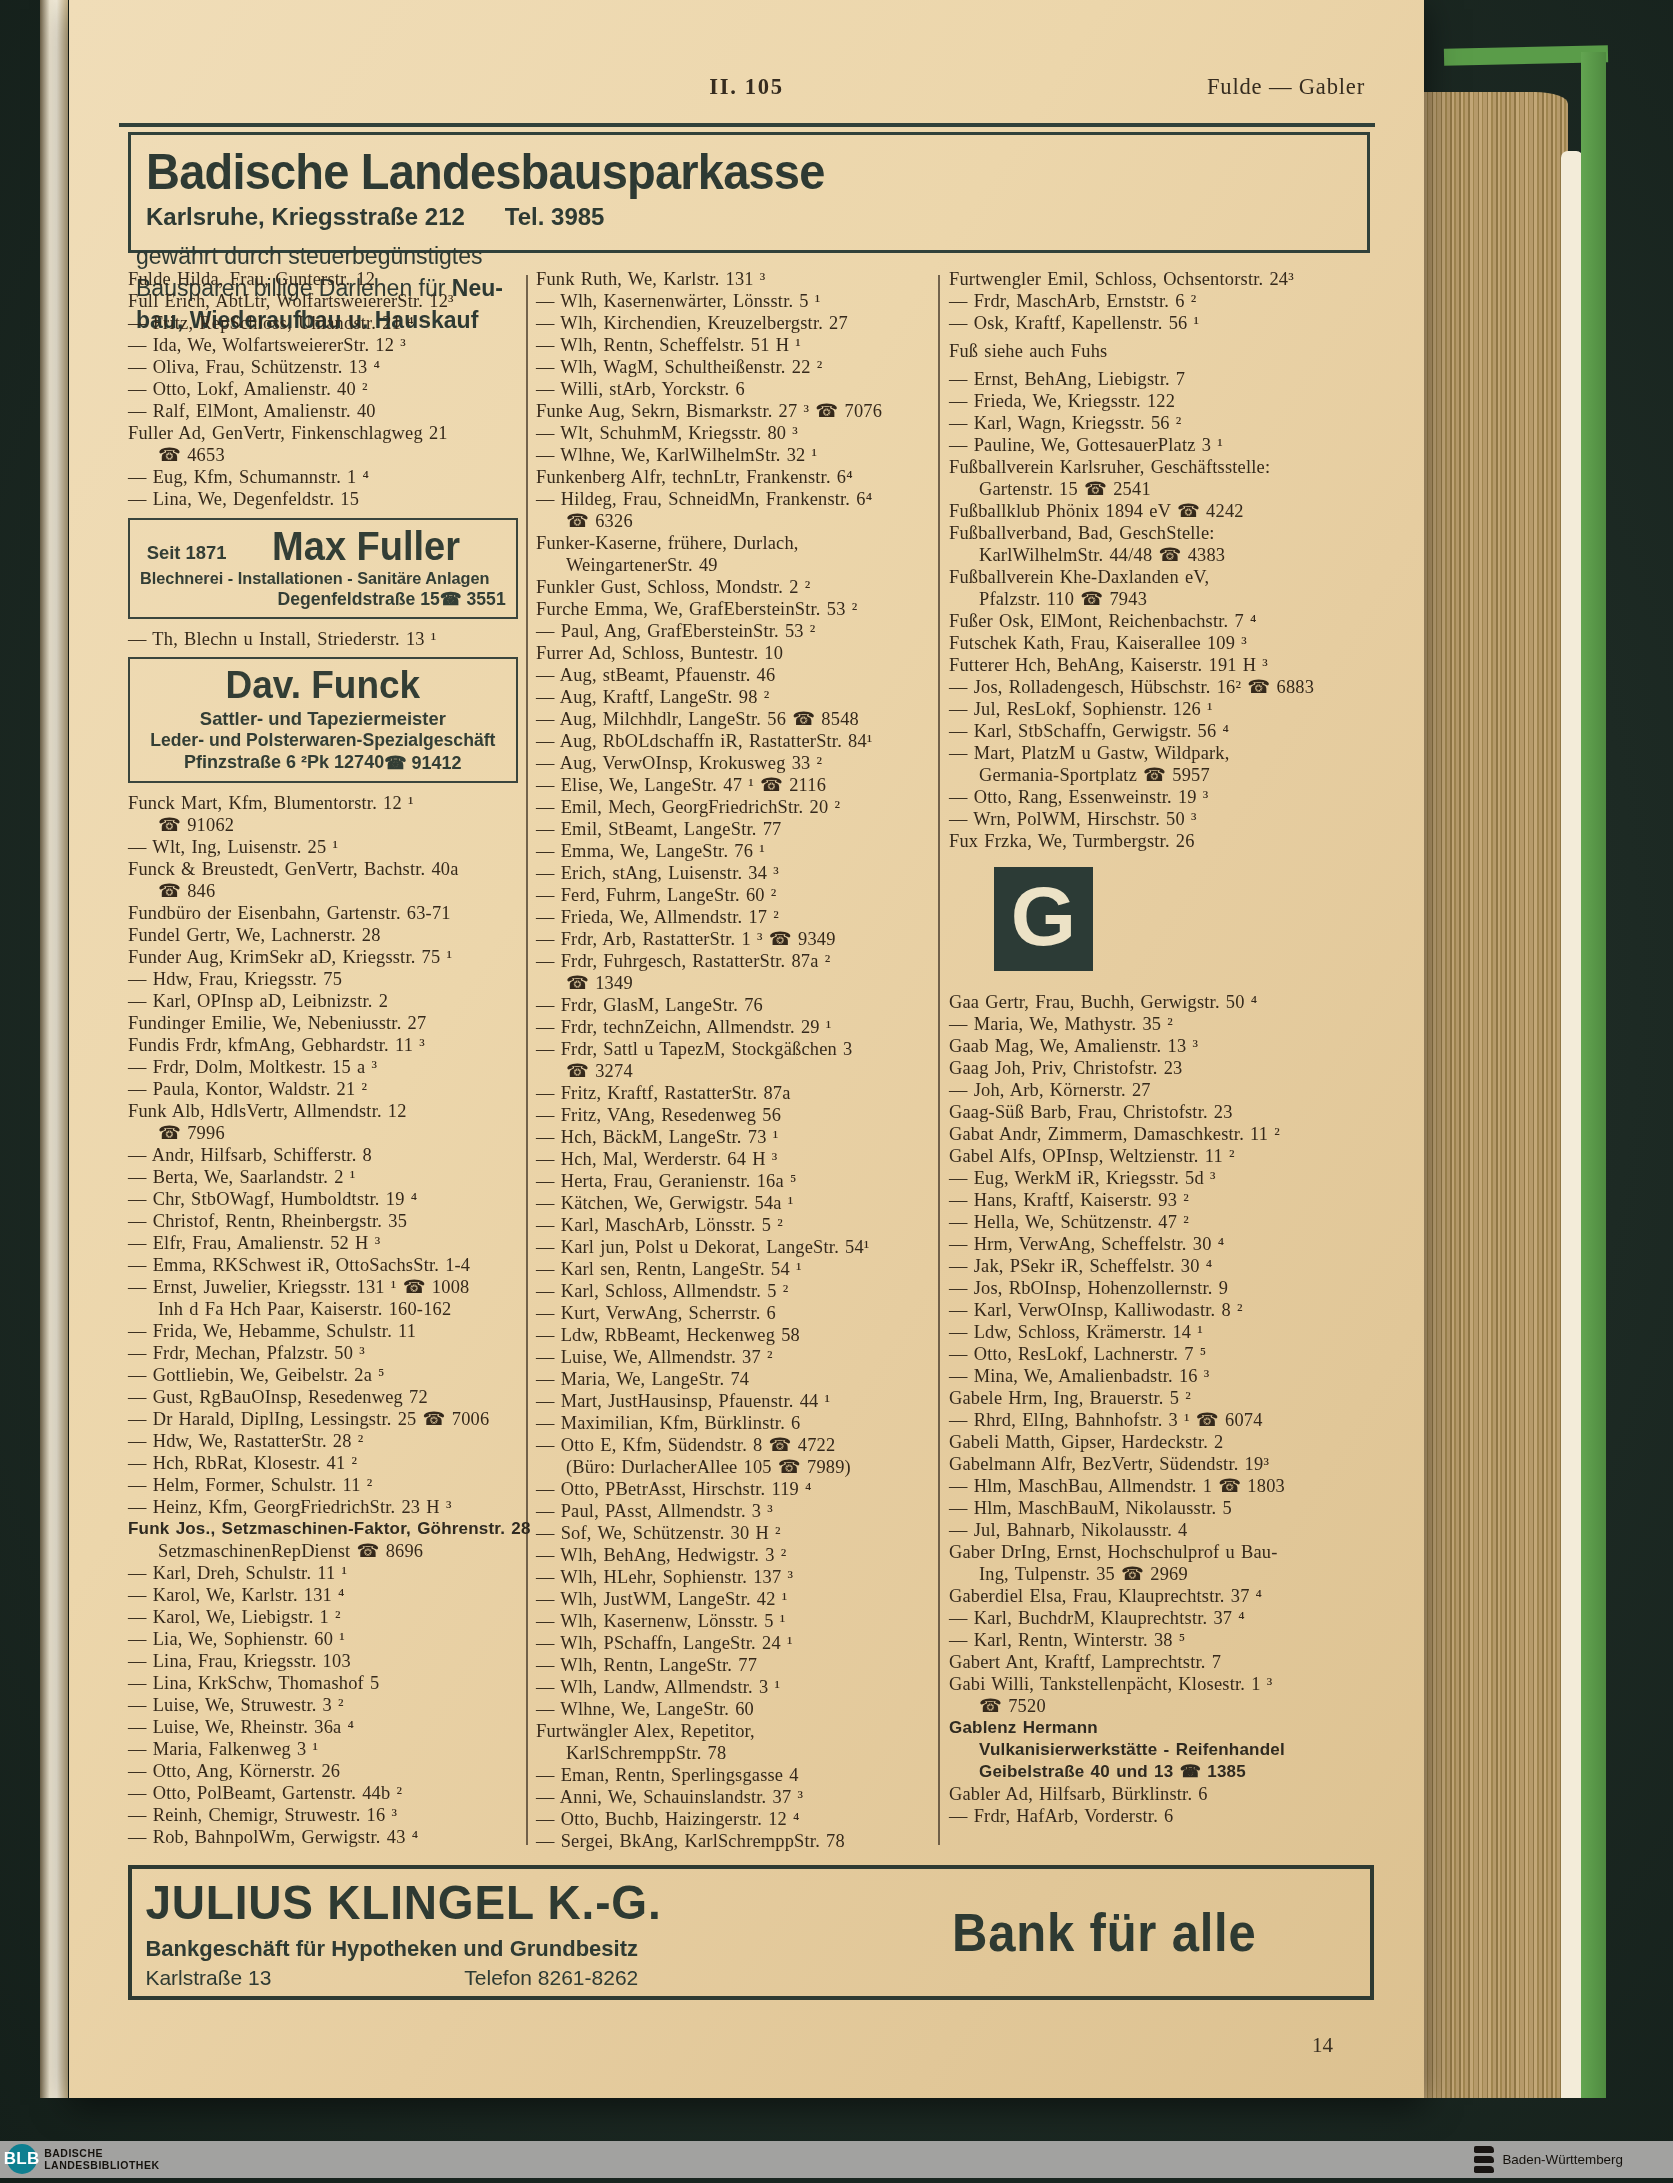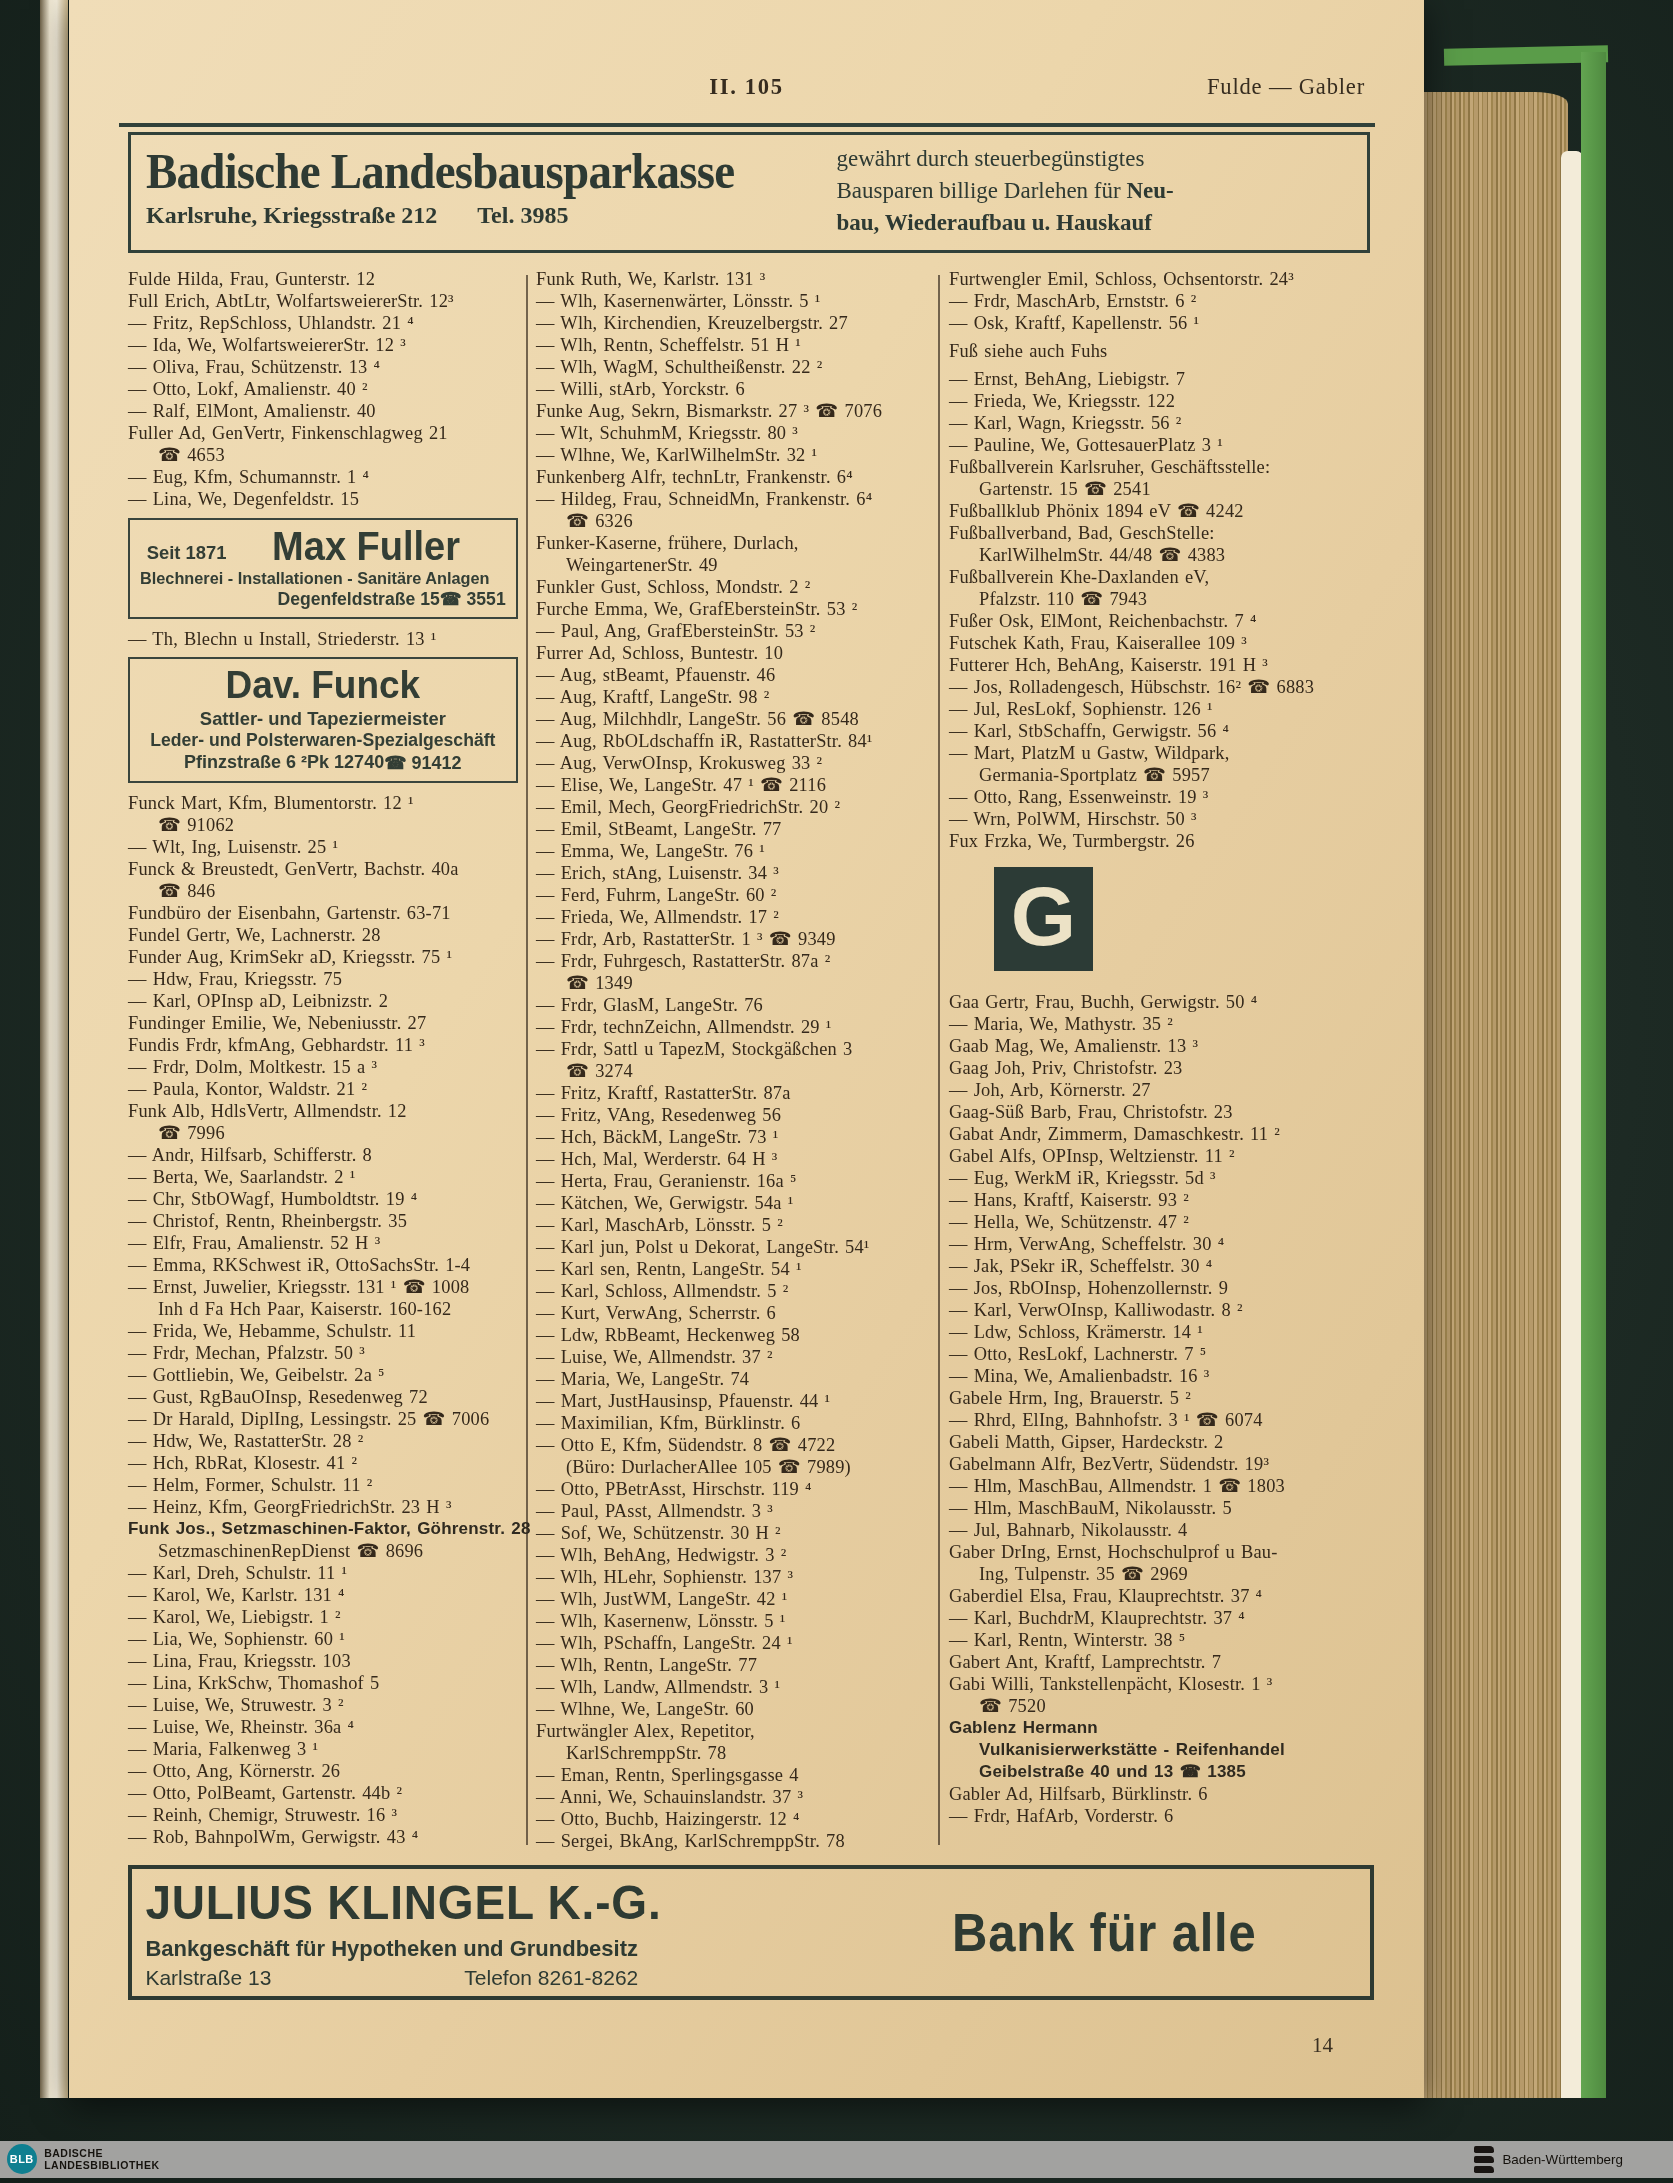--- a/index.html
+++ b/index.html
@@ -17,35 +17,35 @@
   .fore-edge{position:absolute;left:1424px;top:92px;width:144px;height:2006px;
     background:repeating-linear-gradient(90deg,#c3a777 0 2.5px,#9f854f 2.5px 4.2px,#b69a6a 4.2px 7.5px,#8f7645 7.5px 9.2px);
     border-top-right-radius:33px 11.7px;}
   .endpaper{position:absolute;left:1561px;top:151px;width:22px;height:1947px;background:#f3ecd9;border-radius:6.7px 6.7px 0 0;}
   .cover-right{position:absolute;left:1581px;top:52px;width:25px;height:2046px;background:linear-gradient(90deg,#63a551,#4f8a40);}
   .cover-top{position:absolute;left:1444px;top:47px;width:164px;height:16.7px;background:#5a9c49;transform:rotate(-1.2deg);}
   
   .footer-bar{position:absolute;left:0;top:2141px;width:1673px;height:37px;background:#a2a2a0;}
   .footer-left{position:absolute;left:6.7px;top:3.3px;display:flex;align-items:center;gap:7.5px;}
   .blb-badge{width:30px;height:30px;border-radius:50%;background:#0f7f90;color:#ffffff;
-    font-family:"Liberation Sans",sans-serif;font-weight:700;font-size:11px;
+    font-family:"Liberation Sans",sans-serif;font-weight:700;font-size:17px;
     display:flex;align-items:center;justify-content:center;letter-spacing:0.4px;}
   .lib-name{font-family:"Liberation Sans",sans-serif;font-weight:700;font-size:10.5px;line-height:12.5px;
     color:#16130e;letter-spacing:0.5px;}
   .footer-right{position:absolute;left:1474px;top:2.5px;display:flex;align-items:center;gap:8.4px;}
   .crest{width:20px;height:32px;display:flex;flex-direction:column;justify-content:space-evenly;}
   .crest span{display:block;height:6.7px;background:#191512;border-radius:1.7px 4.2px 1.7px 1.7px;}
   .state-name{font-family:"Liberation Sans",sans-serif;font-size:13.4px;color:#14110c;}
   
   .page-header{position:absolute;left:0;top:74px;width:1355px;height:28.4px;color:#362c1f;}
   .hdr-center{position:absolute;left:50%;transform:translateX(-50%);font-weight:700;font-size:22.6px;letter-spacing:1.7px;}
   .hdr-right{position:absolute;right:59px;font-weight:400;font-size:22.6px;letter-spacing:0.8px;}
   
   .top-ad{position:absolute;left:59px;top:132px;width:1236px;height:115px;border:3.3px solid #31413a;
-    color:#2e3a33;font-family:Liberation Serif, serif;display:flex;}
+    color:#2e3a33;font-family:Liberation Sans, sans-serif;display:flex;flex-direction:column;}
   .top-ad::before{content:"";position:absolute;left:-11.7px;right:-8.4px;top:-11.7px;height:3.3px;background:#31413a;}
   .ta-left{width:57%;padding:6.7px 0 0 15px;}
   .ta-title{font-weight:700;font-size:47px;letter-spacing:-0.8px;transform:scaleY(1.06);transform-origin:left top;white-space:nowrap;}
   .ta-sub{font-weight:700;font-size:24px;margin-top:6.7px;display:flex;gap:40px;white-space:nowrap;}
   .ta-right{width:43%;padding:8.4px 13.4px 0 5px;font-size:23px;line-height:32px;white-space:nowrap;}
   .ta-right b{font-weight:700;}
   
   .cols{position:absolute;left:59px;top:268px;width:1240px;height:1589px;}
   .col{position:absolute;top:0;}
   .col1{left:0;width:393px;}

